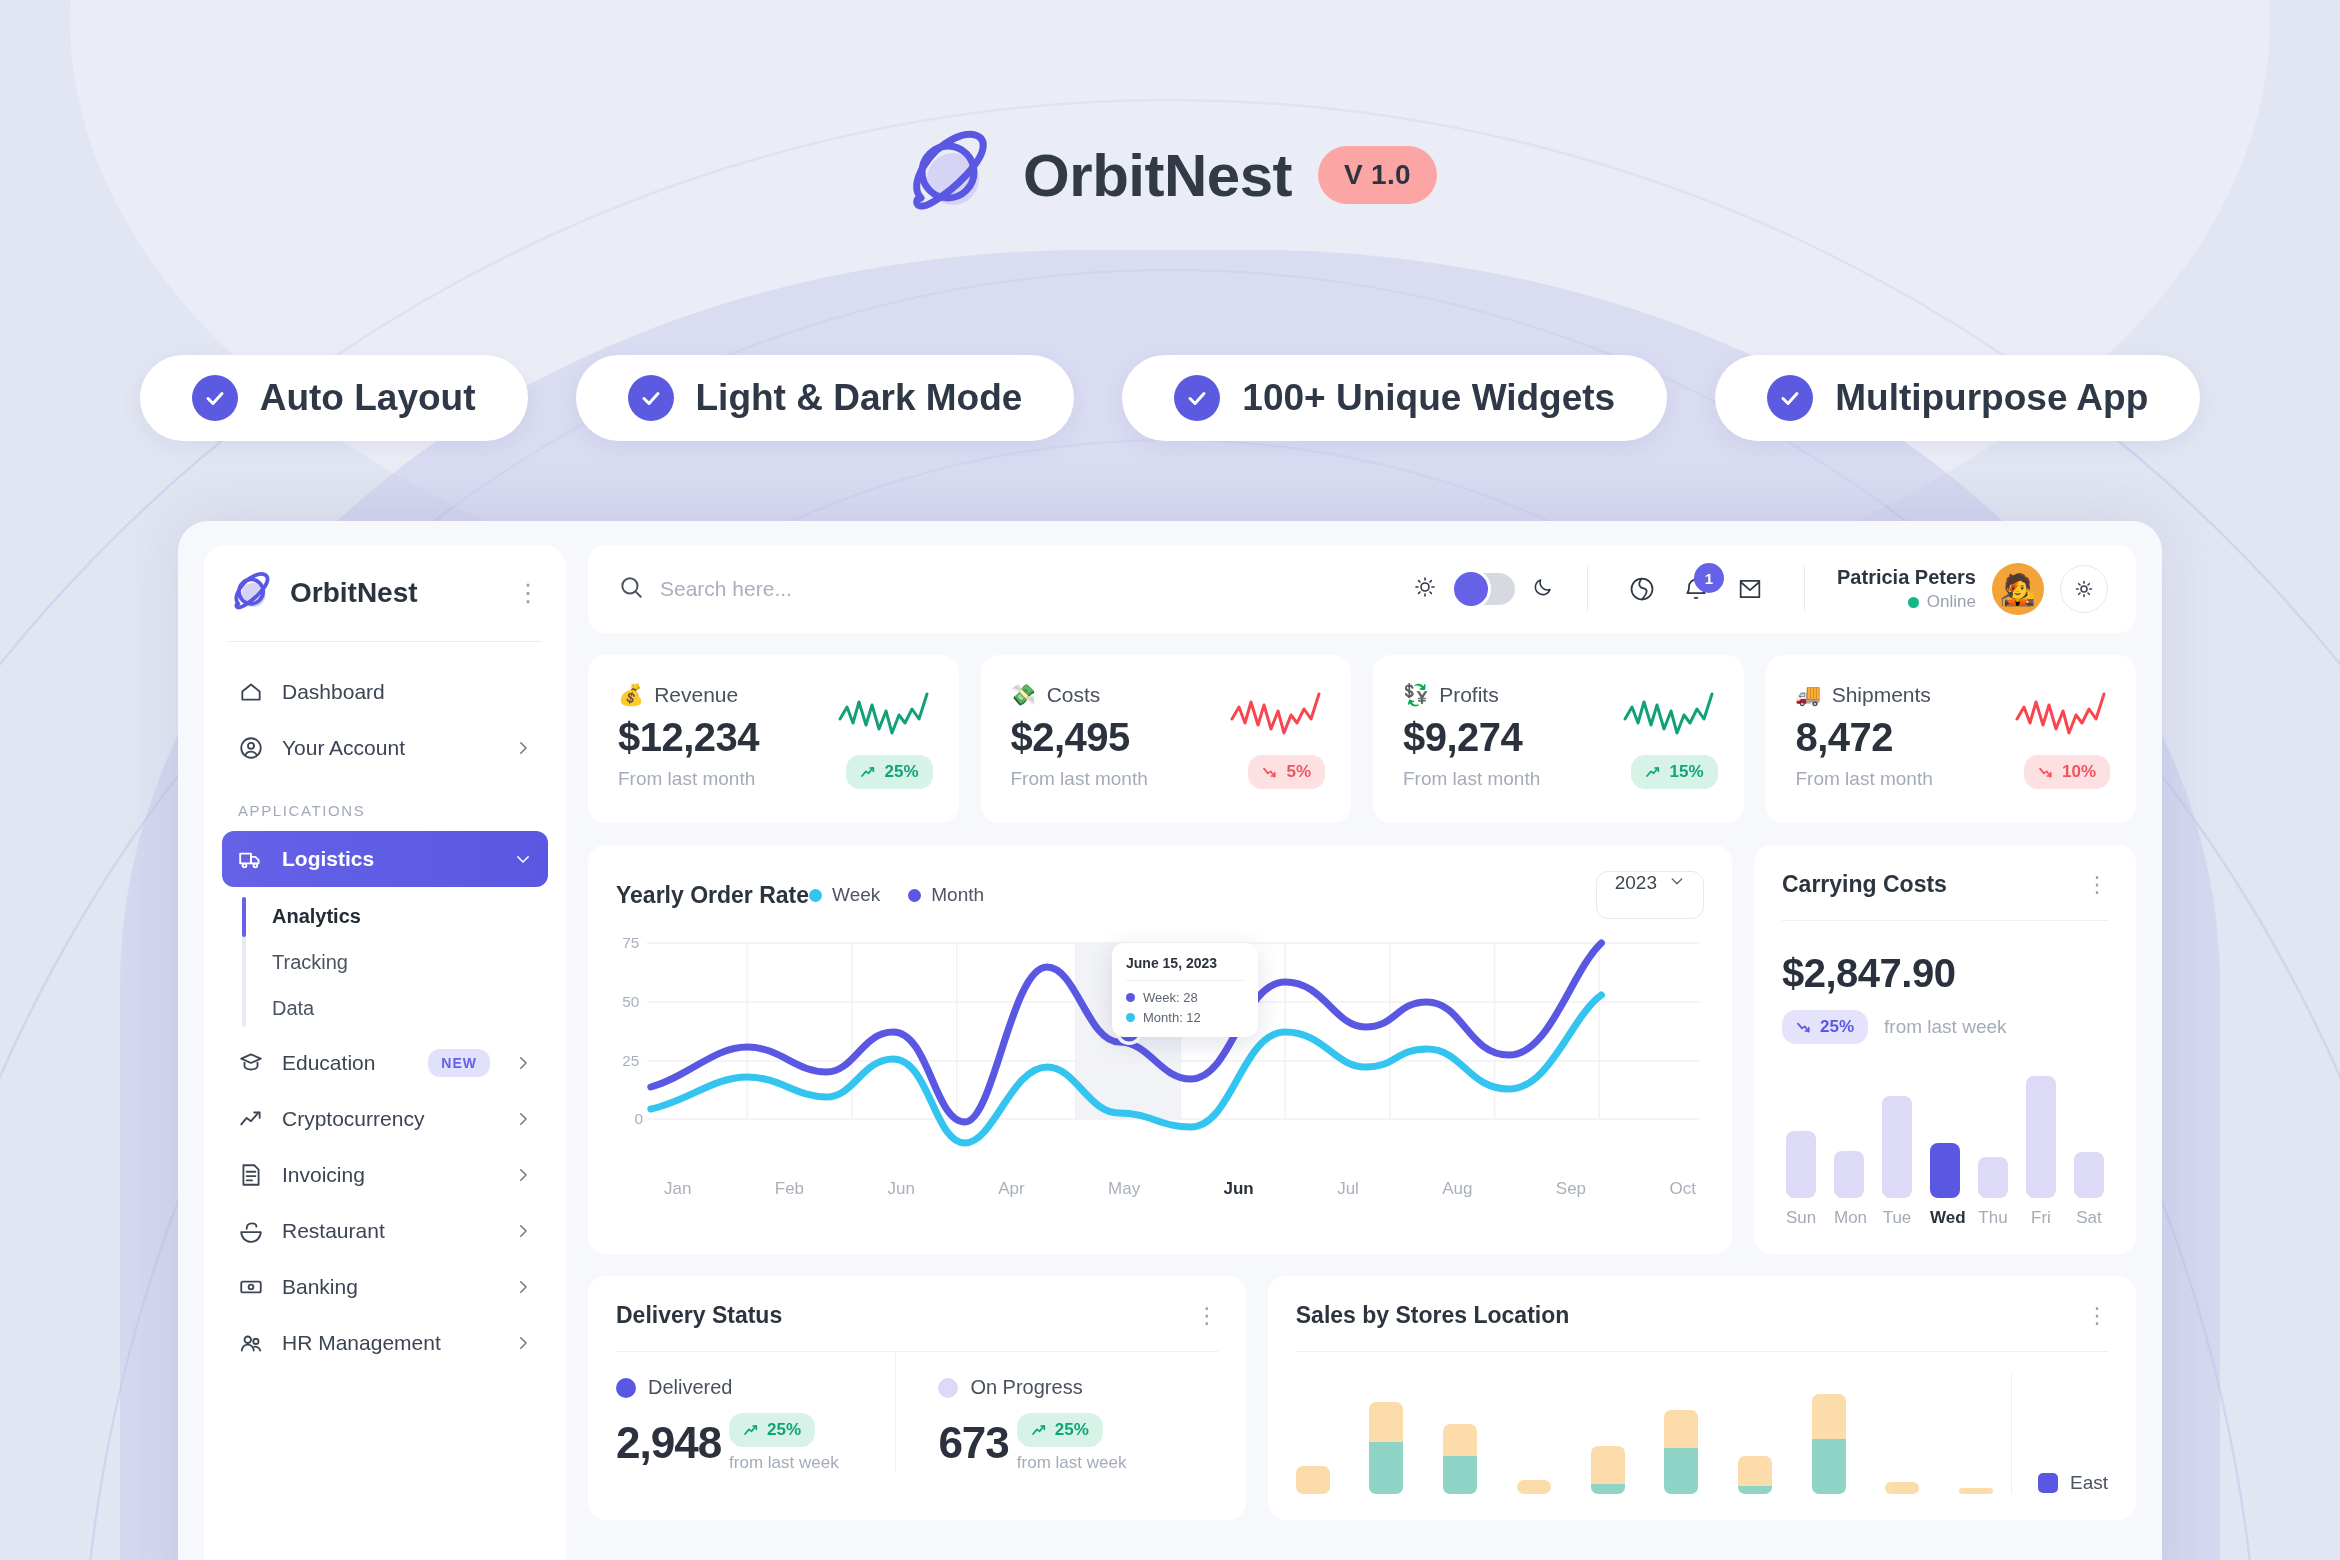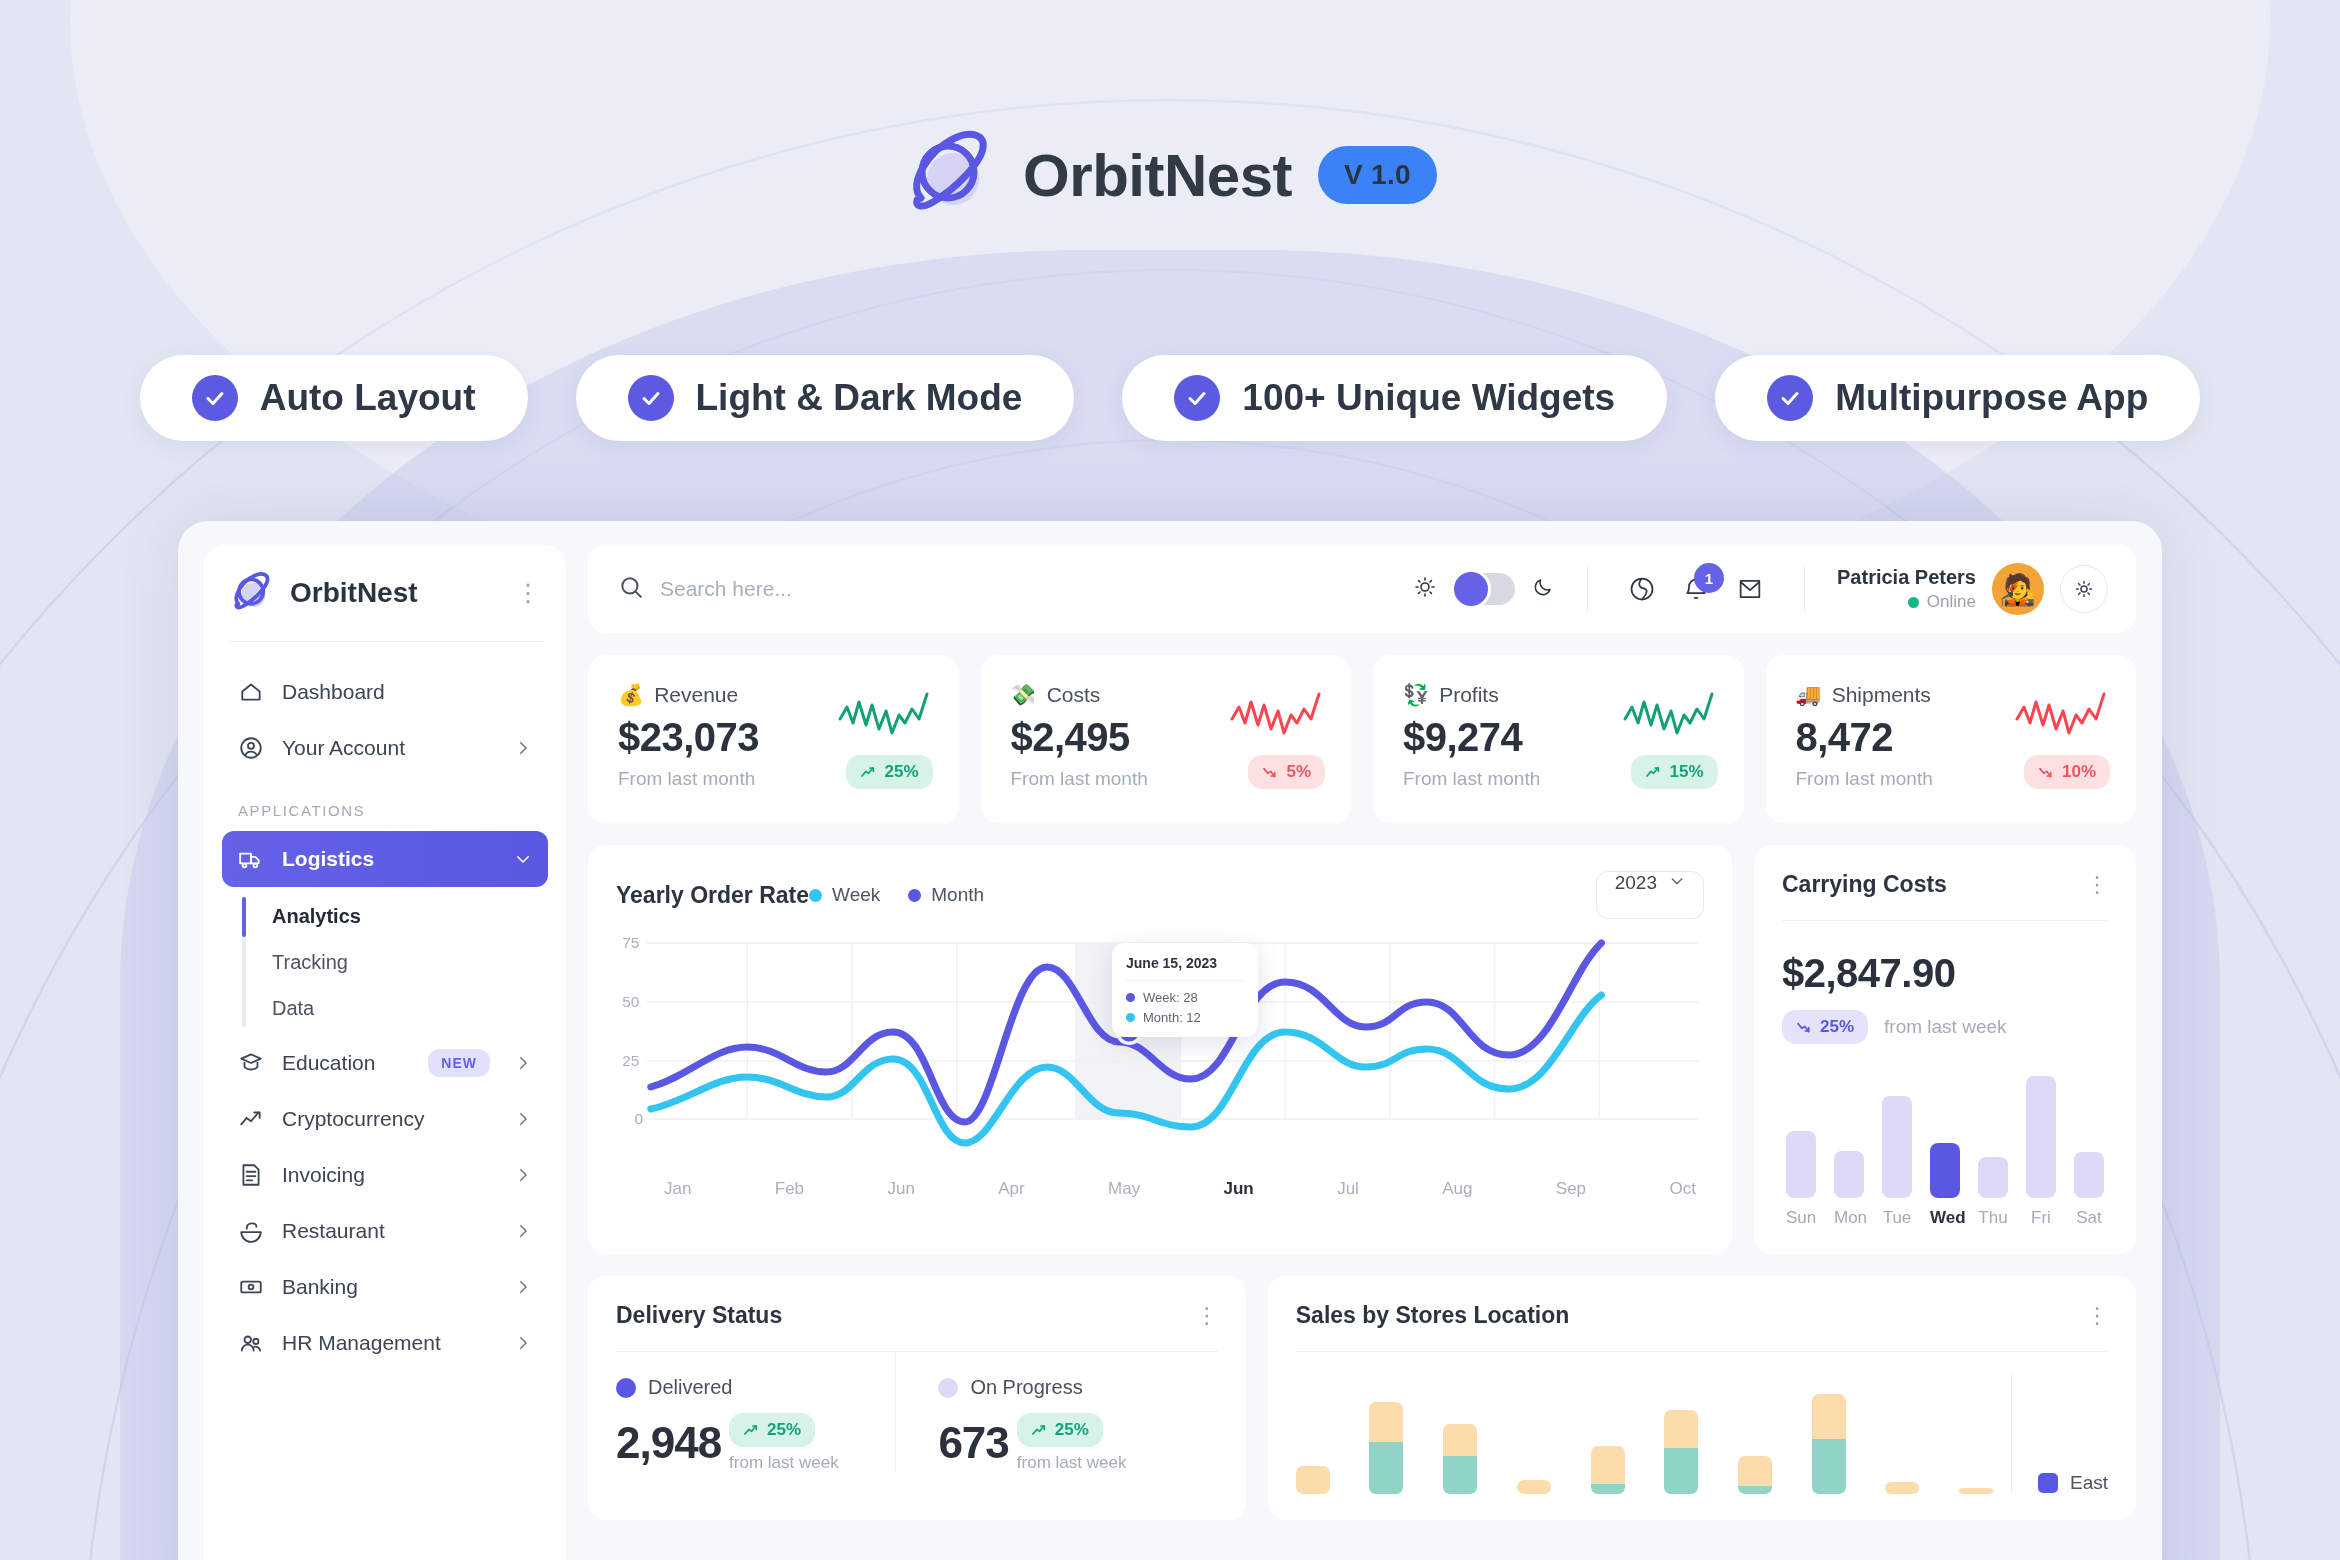--- a/index.html
+++ b/index.html
@@ -22,21 +22,21 @@
   }
 
   
   .brand-row {
     position: absolute; top: 128px; left: 0; right: 0; z-index: 3;
     display: flex; align-items: center; justify-content: center; gap: 26px;
   }
   .brand-logo { width: 94px; height: 94px; position: relative; }
   .brand-name { font-size: 60px; font-weight: 700; color: #323a46; letter-spacing: -0.5px; }
   .ver-badge {
-    background: #3b82f6; color: #2d3440; font-weight: 700; font-size: 28px;
+    background: #fca5a5; color: #2d3440; font-weight: 700; font-size: 28px;
     padding: 13px 26px; border-radius: 34px; letter-spacing: 0.3px;
   }
 
   
   .pill-row {
     position: absolute; top: 355px; left: 0; right: 0; z-index: 3;
     display: flex; align-items: center; justify-content: center; gap: 48px;
   }
   .pill {
     background: #fff; border-radius: 60px; height: 86px;
@@ -492,21 +492,21 @@
           </div>
       </div>
     </div>
 
     <div class="kpi-row">
       <div class="kpi">
         <div class="kpi-head">
           <span>💰</span>
           <span>Revenue</span>
         </div>
-        <div class="kpi-val">$23,073</div>
+        <div class="kpi-val">$12,234</div>
         <div class="kpi-sub">From last month</div>
         <span class="kpi-spark"><svg width="96" height="50" viewBox="0 0 96 50" fill="none" stroke="#12a079" stroke-width="3" stroke-linecap="round" stroke-linejoin="round">
               <path d="M3 30 L10 18 L16 34 L22 13 L29 36 L35 16 L42 40 L49 22 L55 44 L62 26 L68 34 L75 20 L82 30 L90 5"></path>
             </svg></span>
         <span class="kpi-chip chip-up">
             <svg width="16" height="16" viewBox="0 0 24 24" fill="none" stroke="#10a47a" stroke-width="2.6" stroke-linecap="round" stroke-linejoin="round">
               <path d="M3 18l6-7 4 3 6-8"></path>
               <path d="M15 6h5v5"></path>
             </svg>
             <span>25%</span>

